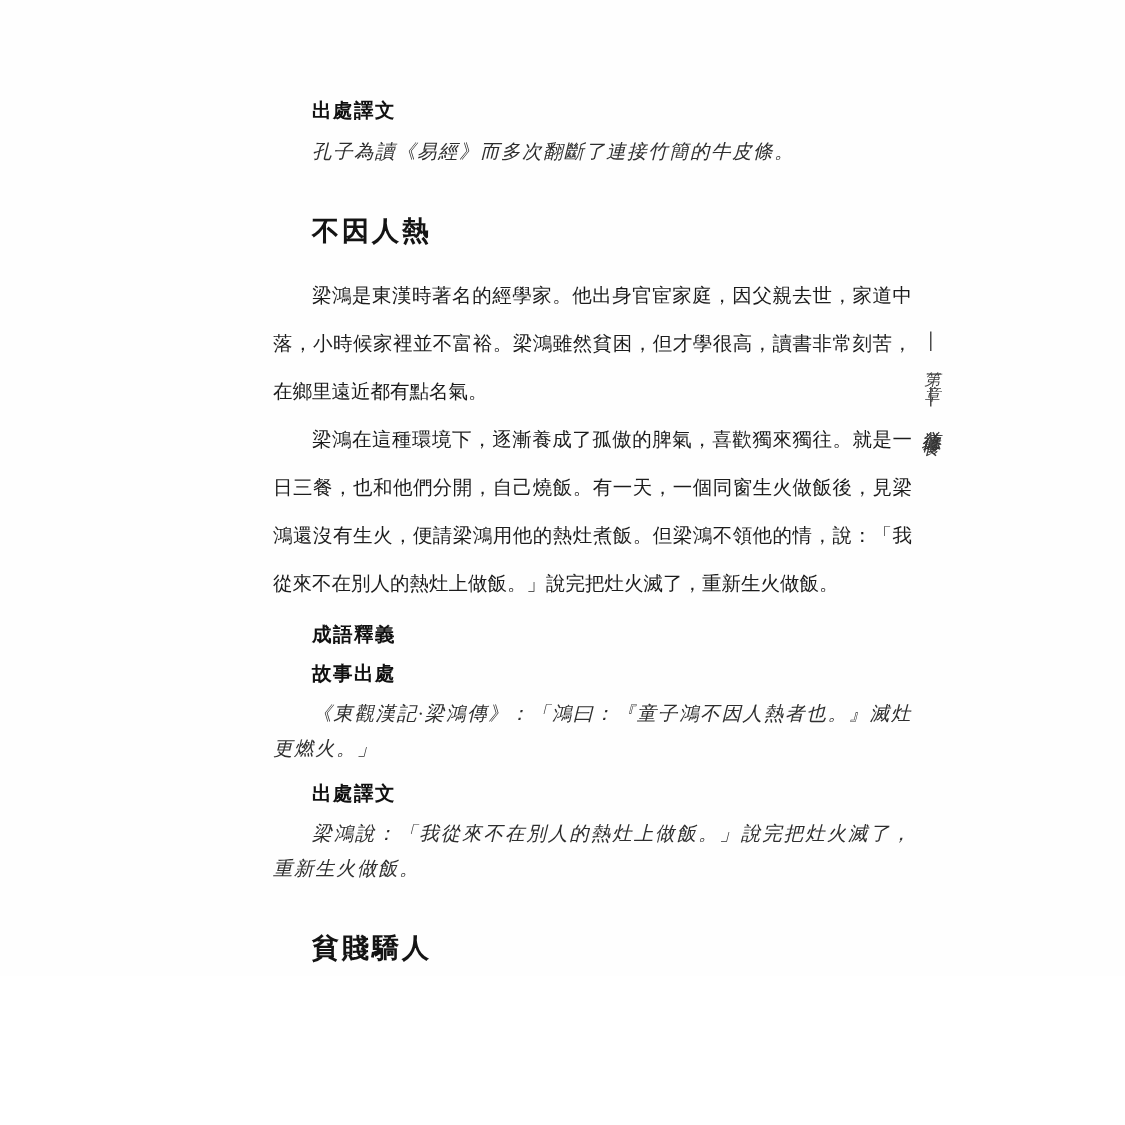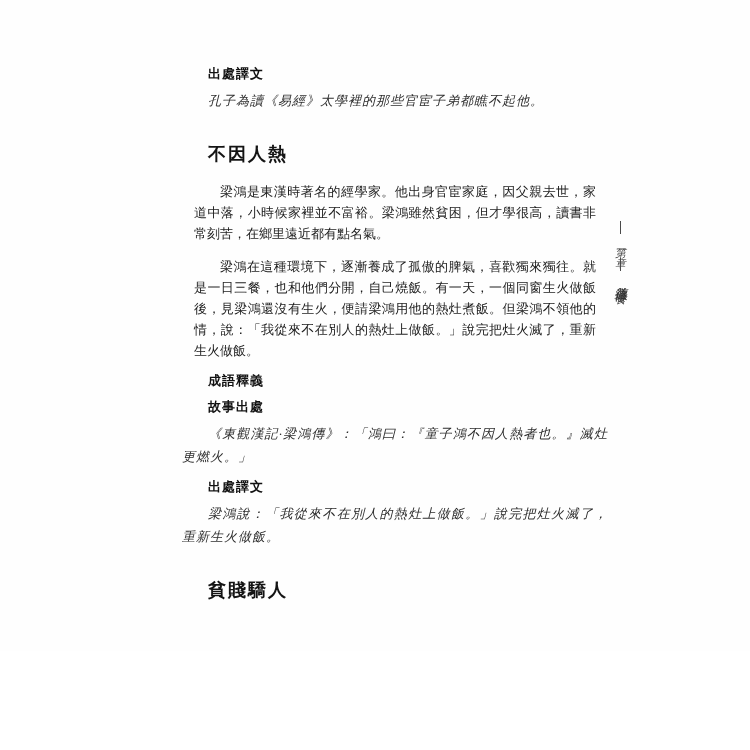--- a/index.html
+++ b/index.html
@@ -30,22 +30,22 @@
     padding-left: 26px;
     margin: 10px 0 7px;
     color: #111111;
     letter-spacing: 1px;
   }
   .text-block > .sub-label:first-child {
     margin-top: 4px;
   }
   .body-para {
     font-size: 13px;
-    line-height: 21px;
-    margin: 12px;
+    line-height: 32px;
+    margin: 0;
     text-indent: 26px;
     text-align: justify;
     color: #1c1c1c;
     font-family: Liberation Serif, serif;
   }
   .kai-para {
     font-size: 13px;
     line-height: 23.5px;
     margin: 0;
     text-indent: 26px;
@@ -104,21 +104,21 @@
   }
 </style>
 </head>
 <body>
 
 <div class="page">
 
   <main class="text-block">
 
     <div class="sub-label">出處譯文</div>
-    <p class="kai-para">孔子為讀《易經》太學裡的那些官宦子弟都瞧不起他。</p>
+    <p class="kai-para">孔子為讀《易經》而多次翻斷了連接竹簡的牛皮條。</p>
 
     <h1 class="idiom-title">不因人熱</h1>
 
     <p class="body-para">梁鴻是東漢時著名的經學家。他出身官宦家庭，因父親去世，家道中落，小時候家裡並不富裕。梁鴻雖然貧困，但才學很高，讀書非常刻苦，在鄉里遠近都有點名氣。</p>
     <p class="body-para">梁鴻在這種環境下，逐漸養成了孤傲的脾氣，喜歡獨來獨往。就是一日三餐，也和他們分開，自己燒飯。有一天，一個同窗生火做飯後，見梁鴻還沒有生火，便請梁鴻用他的熱灶煮飯。但梁鴻不領他的情，說：「我從來不在別人的熱灶上做飯。」說完把灶火滅了，重新生火做飯。</p>
 
     <div class="sub-label">成語釋義</div>
 
     <div class="sub-label">故事出處</div>
     <p class="kai-para">《東觀漢記·梁鴻傳》：「鴻曰：『童子鴻不因人熱者也。』滅灶更燃火。」</p>

